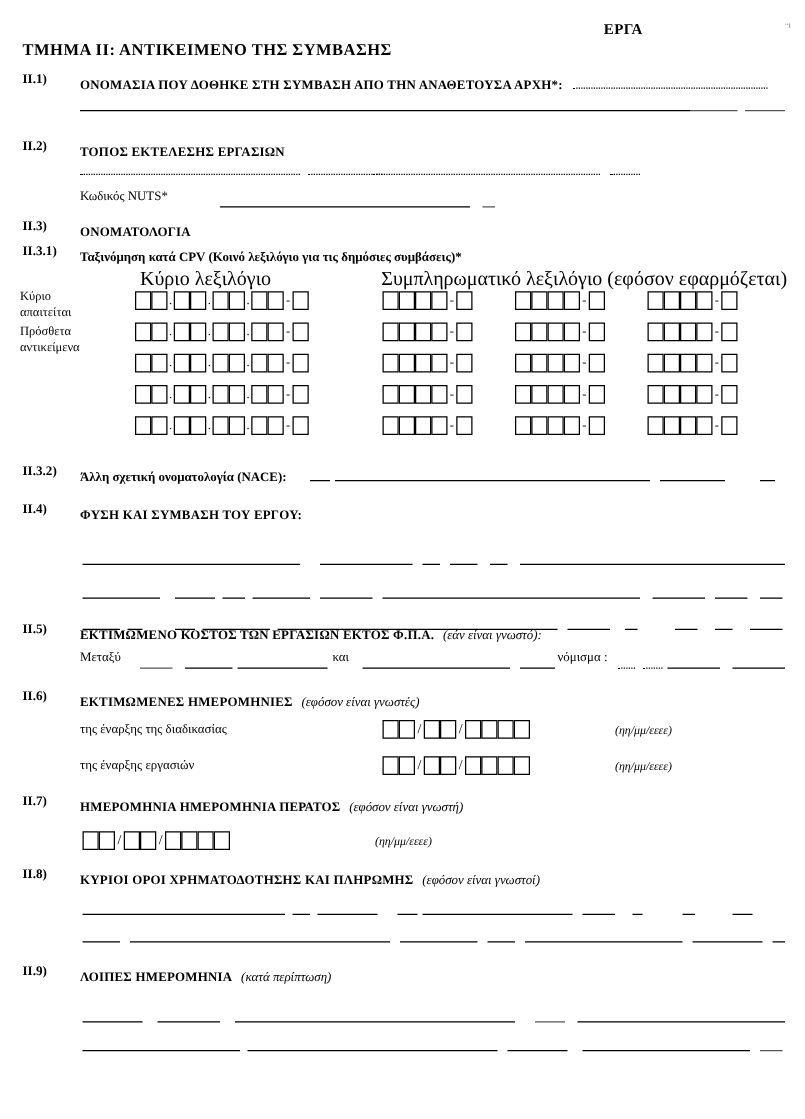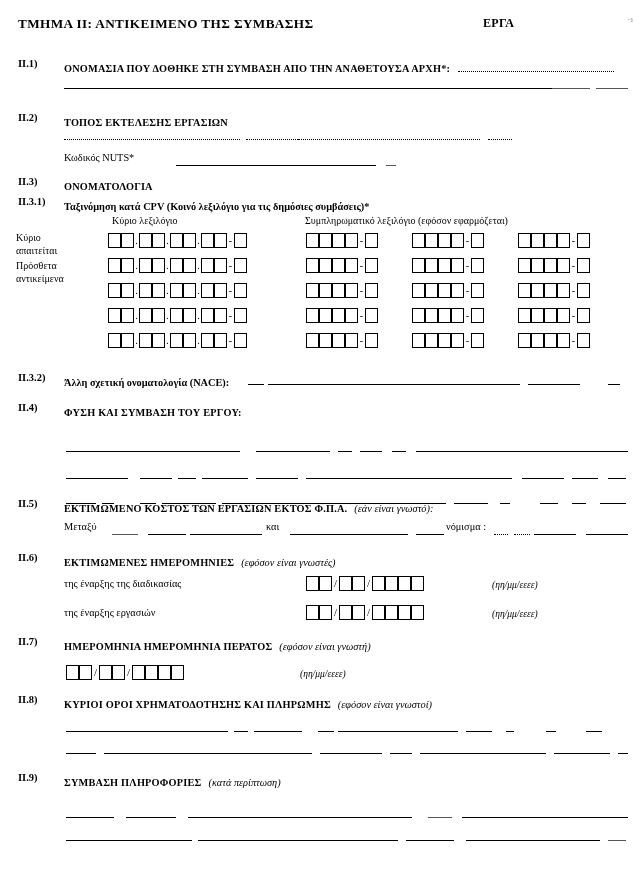--- a/index.html
+++ b/index.html
@@ -44,20 +44,21 @@
     top: 16px;
     width: 610px;
     display: flex;
     align-items: baseline;
   }
   .doc-header .title {
     font-size: 13.2px;
     font-weight: bold;
     letter-spacing: 0.4px;
     white-space: nowrap;
+    margin-top: 16px;
   }
   .doc-header .worktype {
     position: absolute;
     left: 465px;
     top: 0;
     font-size: 12px;
     font-weight: bold;
     letter-spacing: 0.3px;
   }
   .doc-header .corner-mark {
@@ -101,21 +102,21 @@
   }
   .rule {
     position: absolute;
     height: 0;
     border-bottom: 1px solid #000;
   }
   .rule.faint { border-bottom: 1px solid #555; }
   .rule.dotted { border-bottom: 1px dotted #000; }
   .cpv-head {
     position: absolute;
-    font-size: 10px;
+    font-size: 16px;
   }
   .cpv-rowlabel {
     position: absolute;
     font-size: 10px;
     line-height: 12.5px;
     width: 90px;
   }
   .boxrow {
     position: absolute;
     display: flex;
@@ -578,21 +579,21 @@
   <div class="rule" style="left:104px;top:753px;width:208px;"></div>
   <div class="rule" style="left:320px;top:753px;width:62px;"></div>
   <div class="rule" style="left:390px;top:753px;width:22px;"></div>
   <div class="rule" style="left:420px;top:753px;width:126px;"></div>
   <div class="rule" style="left:554px;top:753px;width:56px;"></div>
   <div class="rule" style="left:618px;top:753px;width:10px;"></div>
 
   <div class="section" style="top:772px;">
     <span class="sec-num">II.9)</span>
     <div class="sec-body">
-      <span class="sec-label sc">ΣΥΜΒΑΣΗ ΠΛΗΡΟΦΟΡΙΕΣ</span>
+      <span class="sec-label sc">ΛΟΙΠΕΣ ΗΜΕΡΟΜΗΝΙΑ</span>
       <span class="sec-label ital" style="margin-left:3px;text-align:right;">(κατά περίπτωση)</span>
     </div>
   </div>
   <div class="rule" style="left:66px;top:817px;width:48px;"></div>
   <div class="rule" style="left:126px;top:817px;width:50px;"></div>
   <div class="rule" style="left:188px;top:817px;width:224px;"></div>
   <div class="rule faint" style="left:428px;top:817px;width:24px;"></div>
   <div class="rule" style="left:462px;top:817px;width:166px;"></div>
 
   <div class="rule" style="left:66px;top:840px;width:126px;"></div>

